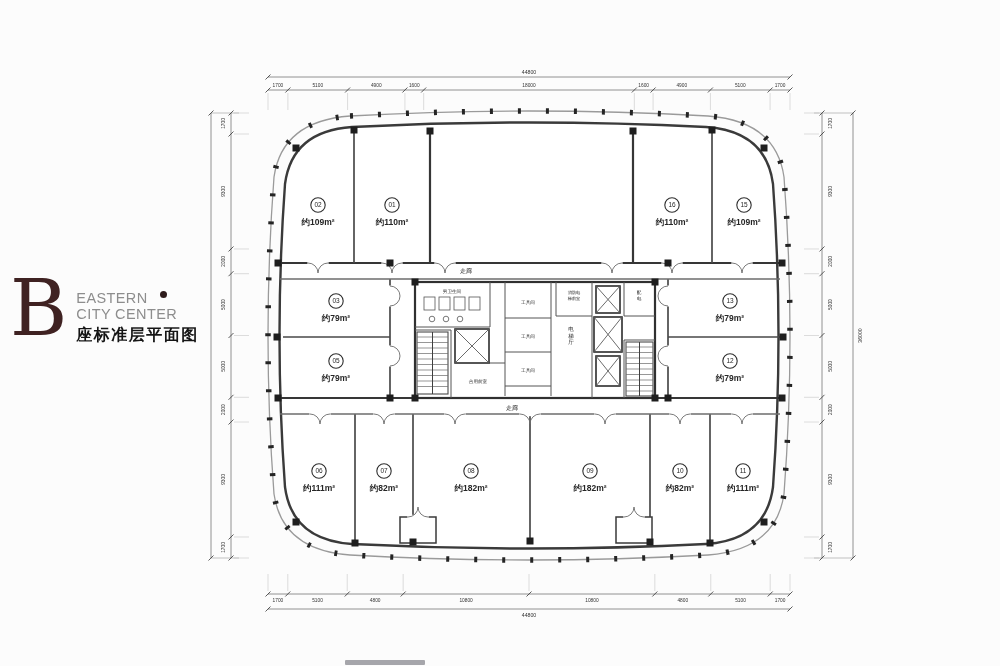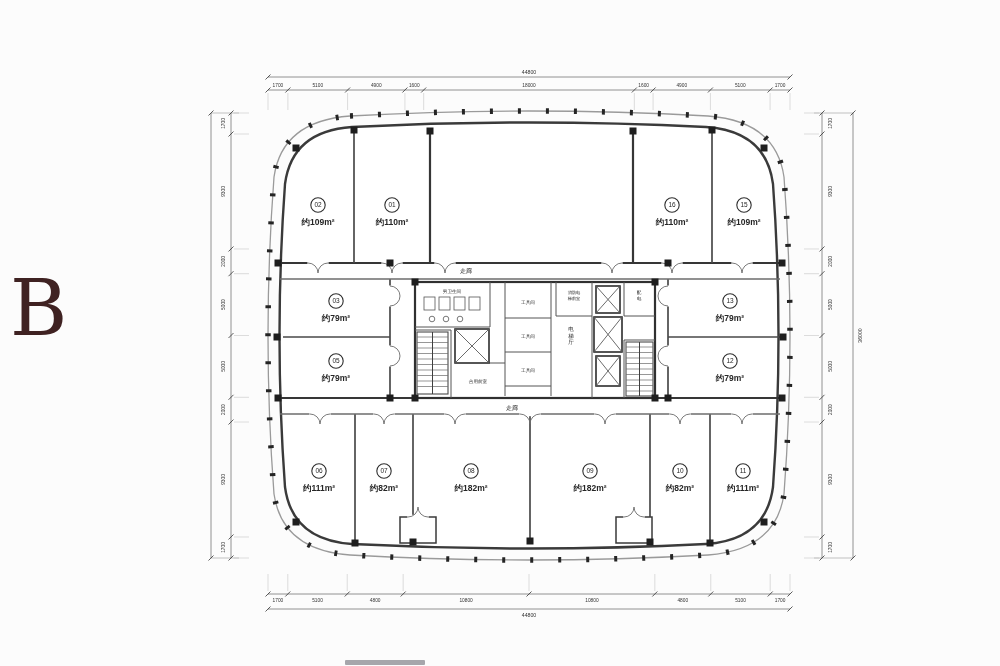--- a/index.html
+++ b/index.html
@@ -433,16 +433,24 @@
           <text x="832" y="547.4930555555555" font-size="4.8" text-anchor="middle" fill="#333" font-weight="normal" transform="rotate(-90 832 547.4930555555555)">1700</text>
           <line x1="850.5" y1="115.5" x2="855.5" y2="110.5" stroke="#333" stroke-width="0.8"></line>
           <line x1="850.5" y1="560.5" x2="855.5" y2="555.5" stroke="#333" stroke-width="0.8"></line>
           <text x="862" y="335.5" font-size="5.2" text-anchor="middle" fill="#333" font-weight="normal" transform="rotate(-90 862 335.5)">36000</text>
         </g>
       </g>
   </svg>
 
   <div class="brand">
     <span class="brand-letter">B</span>
+    <div class="brand-text">
+      <div class="brand-row">
+        <span class="brand-line">EASTERN</span>
+        <span class="brand-dot"></span>
+      </div>
+      <div class="brand-line">CITY CENTER</div>
+      <div class="brand-sub">座标准层平面图</div>
+    </div>
   </div>
 
   <div class="watermark-bar"></div>
 </div>
 
 </body></html>

